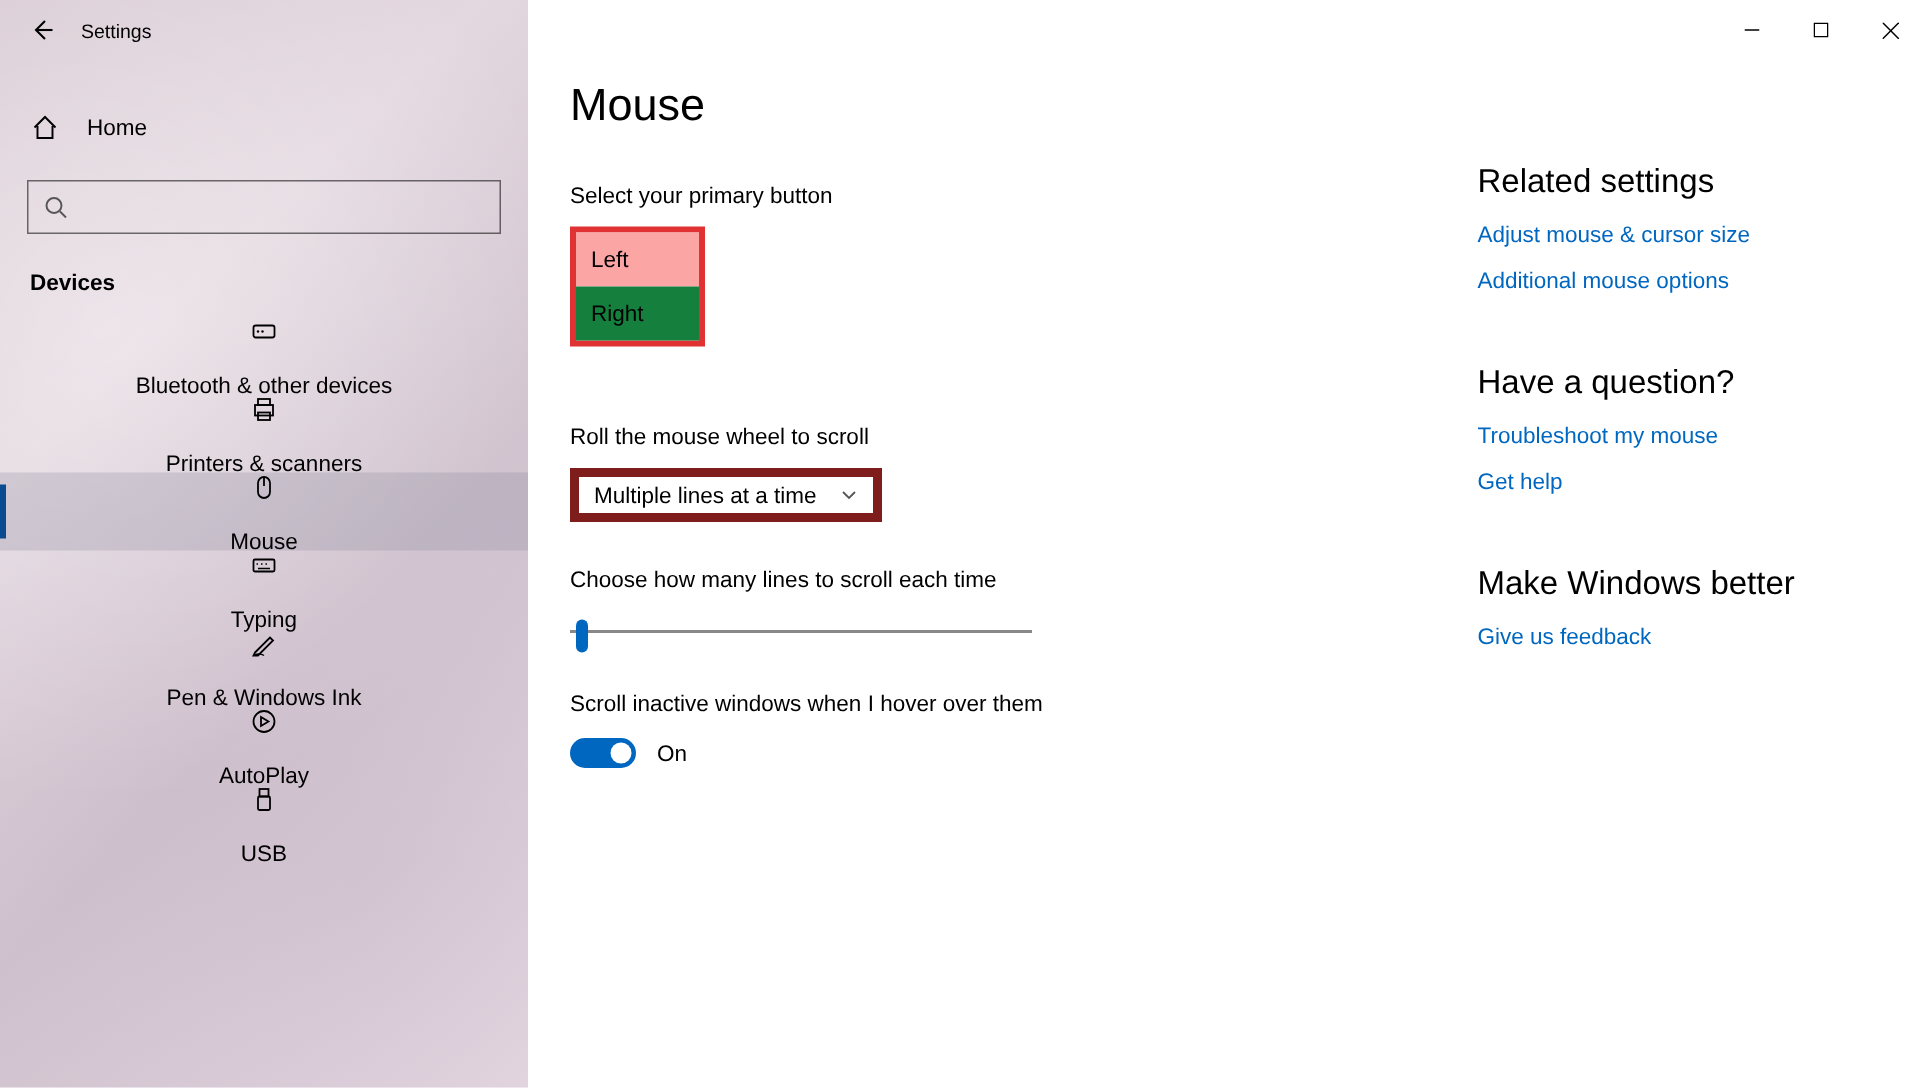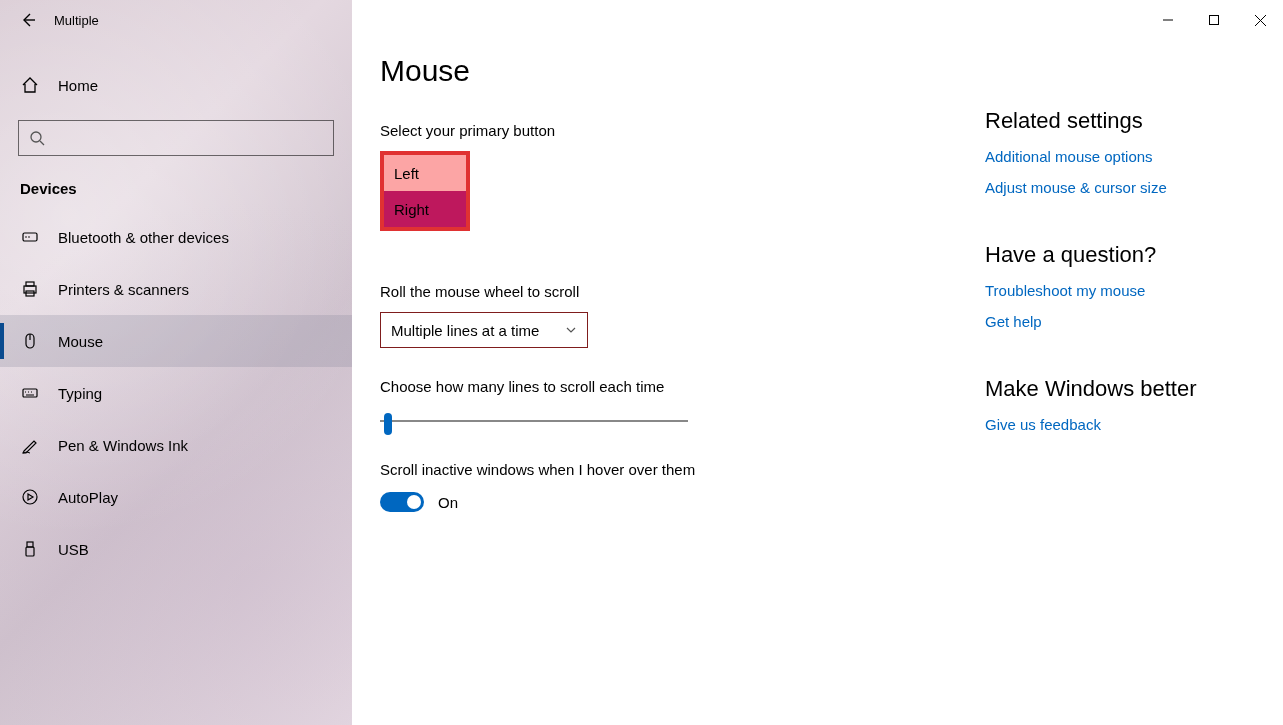--- a/index.html
+++ b/index.html
@@ -45,52 +45,52 @@
     background: rgba(255,255,255,0.0); display:flex; align-items:center;
     padding: 0 8px 0 10px; justify-content: space-between;
   }
   .search-box input {
     border:none; background:transparent; font-size:15px; outline:none; flex:1; color:#555;
   }
   .search-box input::placeholder { color:#555; }
 
   .cat-header { padding: 6px 18px 14px 20px; font-weight:600; font-size:15px; }
 
-  .nav-item { height: 52px; }
+  .nav-item { height: 52px; flex-direction: column; }
   .nav-item.selected { position:relative; background: rgba(130,130,150,0.25); }
   .nav-item.selected::before {
     content:""; position:absolute; left:0; top:8px; bottom:8px; width:4px; background:#0a4b8f;
   }
 
   
   .main {
     position:absolute; top:0; left:352px; right:0; bottom:0; background:#fff;
     padding: 54px 0 0 28px;
   }
   .page-title { font-size: 30px; font-weight: 500; color:#000; margin-bottom: 34px; }
 
   .setting-block { margin-bottom: 30px; max-width: 620px; }
   .setting-label { font-size: 15px; color:#000; margin-bottom: 12px; }
 
   .dropdown {
-    position:relative; width: 208px; height: 36px; border:1px solid #7f1d1d;
+    position:relative; width: 208px; height: 36px; border:6px solid #7f1d1d;
     display:flex; align-items:center; padding:0 10px; font-size:15px; justify-content:space-between;
     cursor:pointer; background:#fff;
   }
   .dropdown .chev { width:12px; height:12px; }
 
   
   .primary-open-wrap { position:relative; }
   .primary-menu {
     position:absolute; top:0; left:0; width: 90px;
     border: 4px solid #e03232; background:#fff;
   }
   .primary-menu .opt {
     height: 36px; display:flex; align-items:center; padding:0 10px; font-size:15px; cursor:pointer;
-    background:#be185d;
+    background:#15803d;
   }
   .primary-menu .opt.selected { background:#fca5a5;text-align:center; }
 
   .roll-block { margin-top: 96px; }
 
   
   .slider-wrap { margin-top: 16px; position:relative; width:308px; height:20px; }
   .slider-track {
     position:absolute; left:0; right:0; top:9px; height:2px; background:#888;
   }
@@ -123,21 +123,21 @@
 <body>
 
 <div class="titlebar">
   <div class="titlebar-left">
     <div class="back-btn">
       <svg width="16" height="16" viewBox="0 0 16 16">
           <path d="M10 2 L4 8 L10 14" stroke="#000" stroke-width="1.4" fill="none"></path>
           <path d="M4 8 H15" stroke="#000" stroke-width="1.4"></path>
         </svg>
     </div>
-    <div class="app-title">Multiple</div>
+    <div class="app-title">Settings</div>
   </div>
   <div class="winbtns">
     <div class="winbtn">
       <svg width="10" height="10">
           <line x1="0" y1="5" x2="10" y2="5" stroke="#000" stroke-width="1"></line>
         </svg>
     </div>
     <div class="winbtn">
       <svg width="10" height="10">
           <rect x="0.5" y="0.5" width="9" height="9" stroke="#000" fill="none" stroke-width="1"></rect>
@@ -300,22 +300,22 @@
         <div class="knob"></div>
       </div>
       <div class="toggle-label">On</div>
     </div>
   </div>
 </div>
 
 <div class="rail">
   <div class="rail-group">
     <div class="rail-head">Related settings</div>
+    <div class="rail-link">Adjust mouse &amp; cursor size</div>
     <div class="rail-link">Additional mouse options</div>
-    <div class="rail-link">Adjust mouse &amp; cursor size</div>
   </div>
   <div class="rail-group">
     <div class="rail-head">Have a question?</div>
     <div class="rail-link">Troubleshoot my mouse</div>
     <div class="rail-link">Get help</div>
   </div>
   <div class="rail-group">
     <div class="rail-head">Make Windows better</div>
     <div class="rail-link">Give us feedback</div>
   </div>

